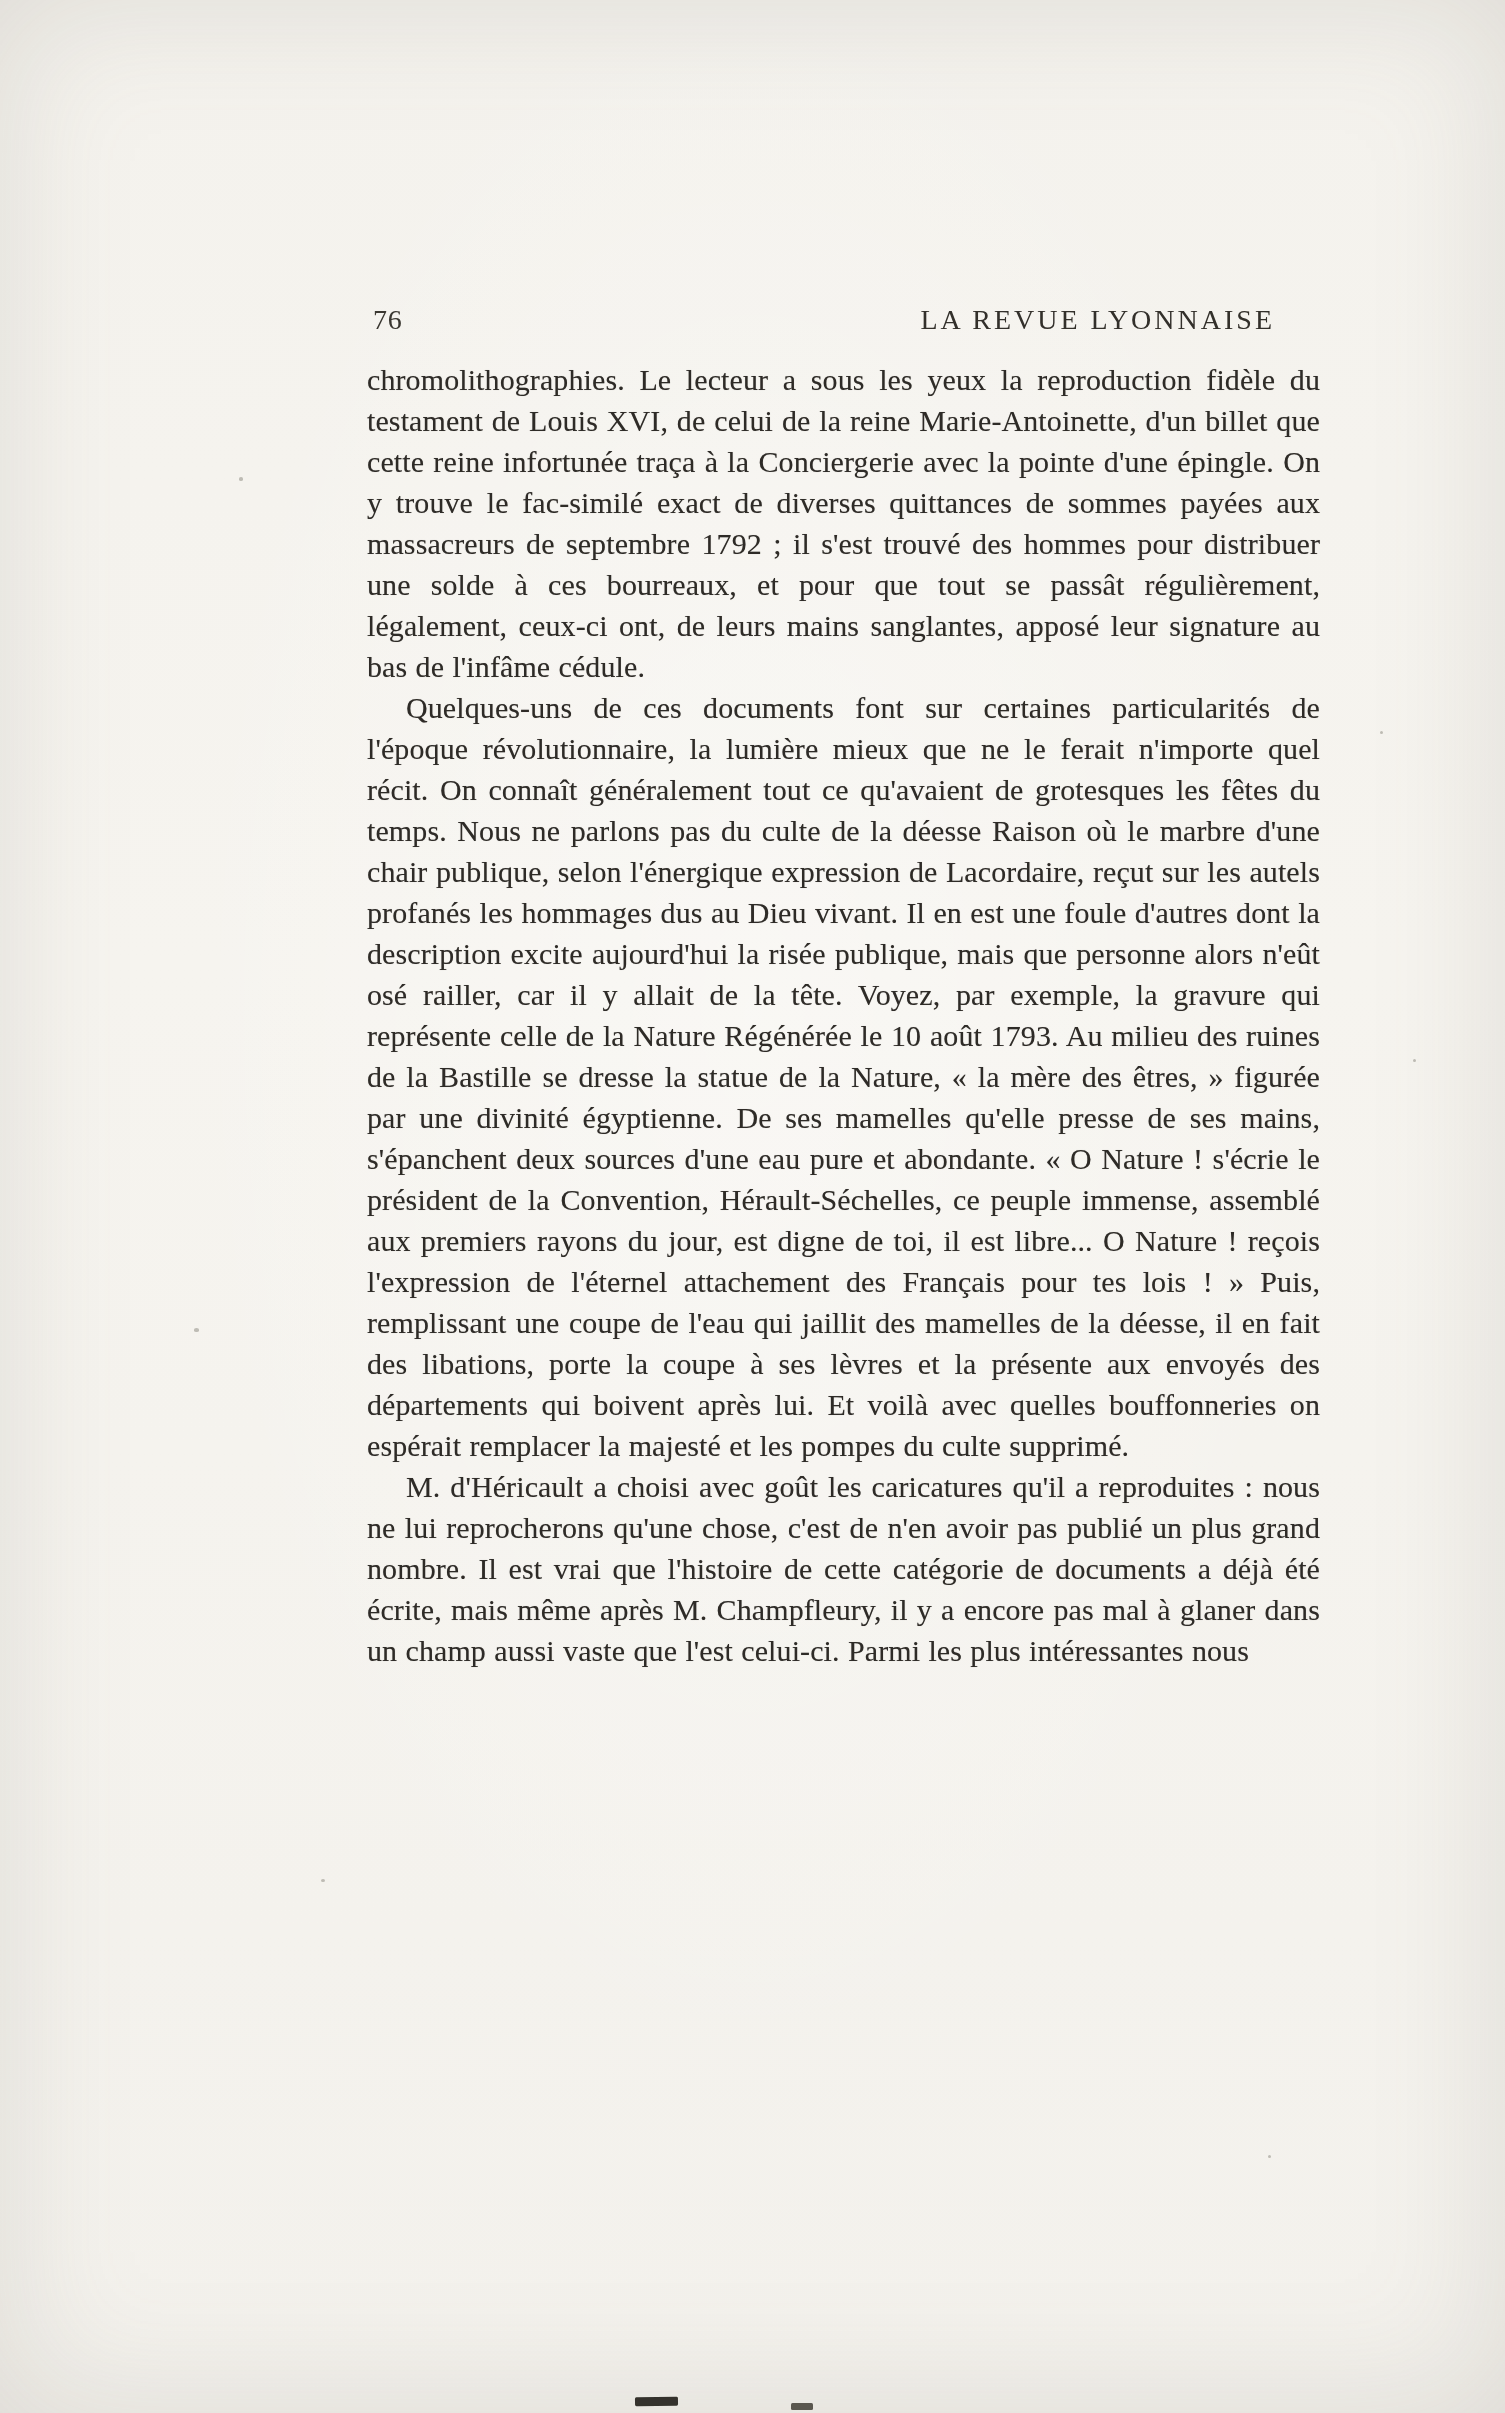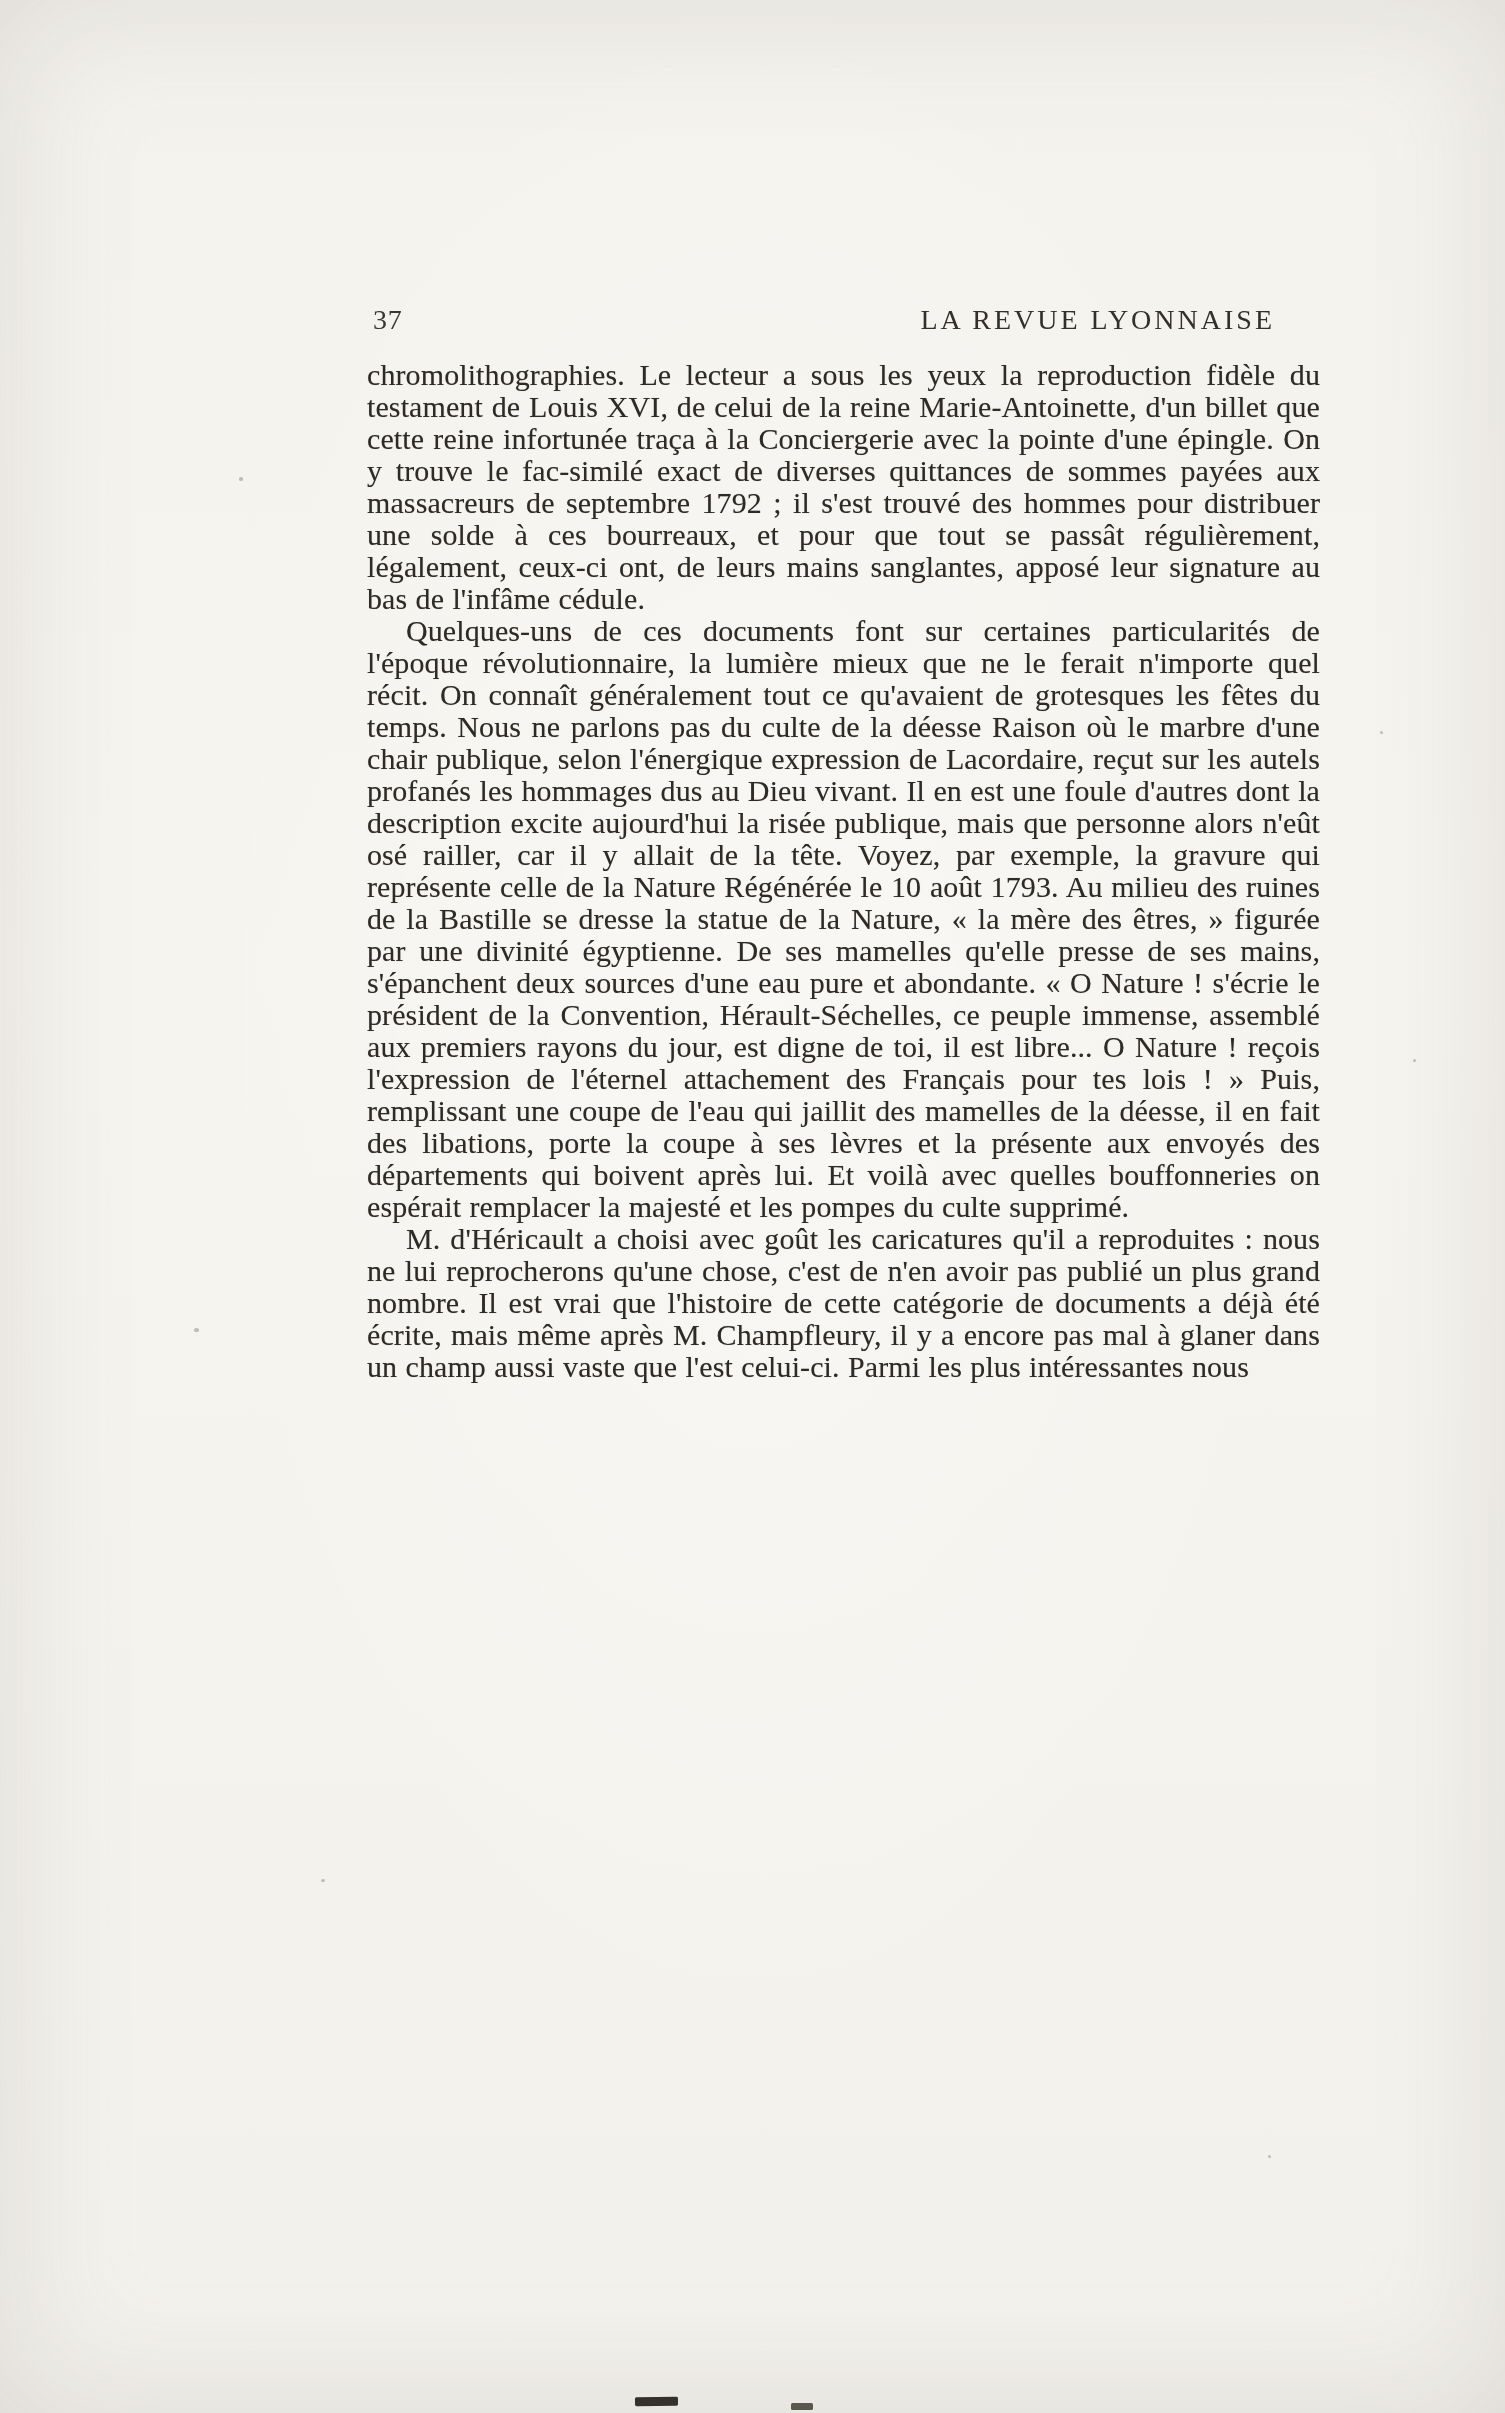--- a/index.html
+++ b/index.html
@@ -53,21 +53,21 @@
     top: 0;
     text-align: right;
     font-size: 28px;
     letter-spacing: 3px;
     color: #33302b;
     white-space: nowrap;
   }
   .para {
     margin: 0;
     font-size: 30px;
-    line-height: 32px;
+    line-height: 41px;
     text-align: justify;
     text-justify: inter-word;
     letter-spacing: 0.1px;
     word-spacing: 0.7px;
     color: #2e2b27;
     text-shadow: 0 0 0.7px rgba(46, 43, 39, 0.35);
   }
   .para.indent {
     text-indent: 39px;
   }
@@ -103,21 +103,21 @@
   }
 </style>
 </head>
 <body>
 
 <div class="page">
 
   <div class="text-block">
 
     <div class="header">
-      <span class="page-number">37</span>
+      <span class="page-number">76</span>
       <span class="journal-title">LA REVUE LYONNAISE</span>
     </div>
 
     <p class="para">chromolithographies. Le lecteur a sous les yeux la reproduction fidèle du testament de Louis XVI, de celui de la reine Marie-Antoinette, d'un billet que cette reine infortunée traça à la Conciergerie avec la pointe d'une épingle. On y trouve le fac-similé exact de diverses quittances de sommes payées aux massacreurs de septembre 1792 ; il s'est trouvé des hommes pour distribuer une solde à ces bourreaux, et pour que tout se passât régulièrement, légalement, ceux-ci ont, de leurs mains sanglantes, apposé leur signature au bas de l'infâme cédule.</p>
 
     <p class="para indent">Quelques-uns de ces documents font sur certaines particularités de l'époque révolutionnaire, la lumière mieux que ne le ferait n'importe quel récit. On connaît généralement tout ce qu'avaient de grotesques les fêtes du temps. Nous ne parlons pas du culte de la déesse Raison où le marbre d'une chair publique, selon l'énergique expression de Lacordaire, reçut sur les autels profanés les hommages dus au Dieu vivant. Il en est une foule d'autres dont la description excite aujourd'hui la risée publique, mais que personne alors n'eût osé railler, car il y allait de la tête. Voyez, par exemple, la gravure qui représente celle de la Nature Régénérée le 10 août 1793. Au milieu des ruines de la Bastille se dresse la statue de la Nature, « la mère des êtres, » figurée par une divinité égyptienne. De ses mamelles qu'elle presse de ses mains, s'épanchent deux sources d'une eau pure et abondante. « O Nature ! s'écrie le président de la Convention, Hérault-Séchelles, ce peuple immense, assemblé aux premiers rayons du jour, est digne de toi, il est libre... O Nature ! reçois l'expression de l'éternel attachement des Français pour tes lois ! » Puis, remplissant une coupe de l'eau qui jaillit des mamelles de la déesse, il en fait des libations, porte la coupe à ses lèvres et la présente aux envoyés des départements qui boivent après lui. Et voilà avec quelles bouffonneries on espérait remplacer la majesté et les pompes du culte supprimé.</p>
 
     <p class="para indent">M. d'Héricault a choisi avec goût les caricatures qu'il a reproduites : nous ne lui reprocherons qu'une chose, c'est de n'en avoir pas publié un plus grand nombre. Il est vrai que l'histoire de cette catégorie de documents a déjà été écrite, mais même après M. Champfleury, il y a encore pas mal à glaner dans un champ aussi vaste que l'est celui-ci. Parmi les plus intéressantes nous</p>
 
   </div>

